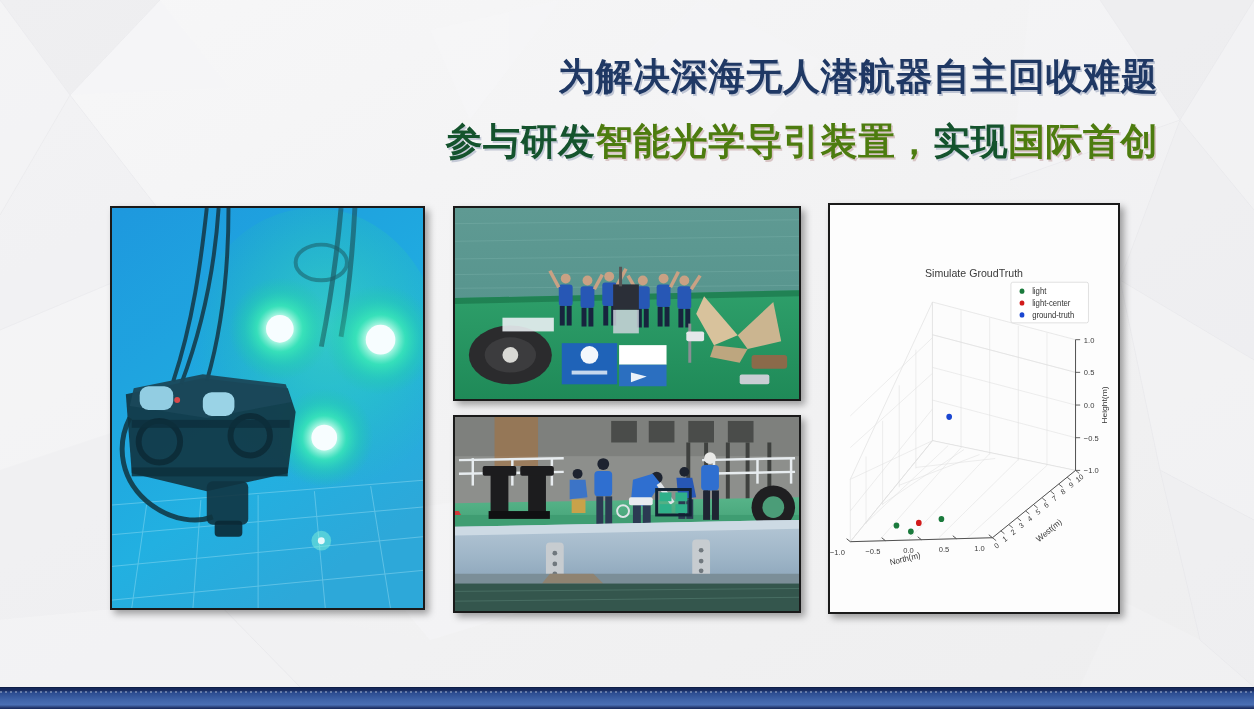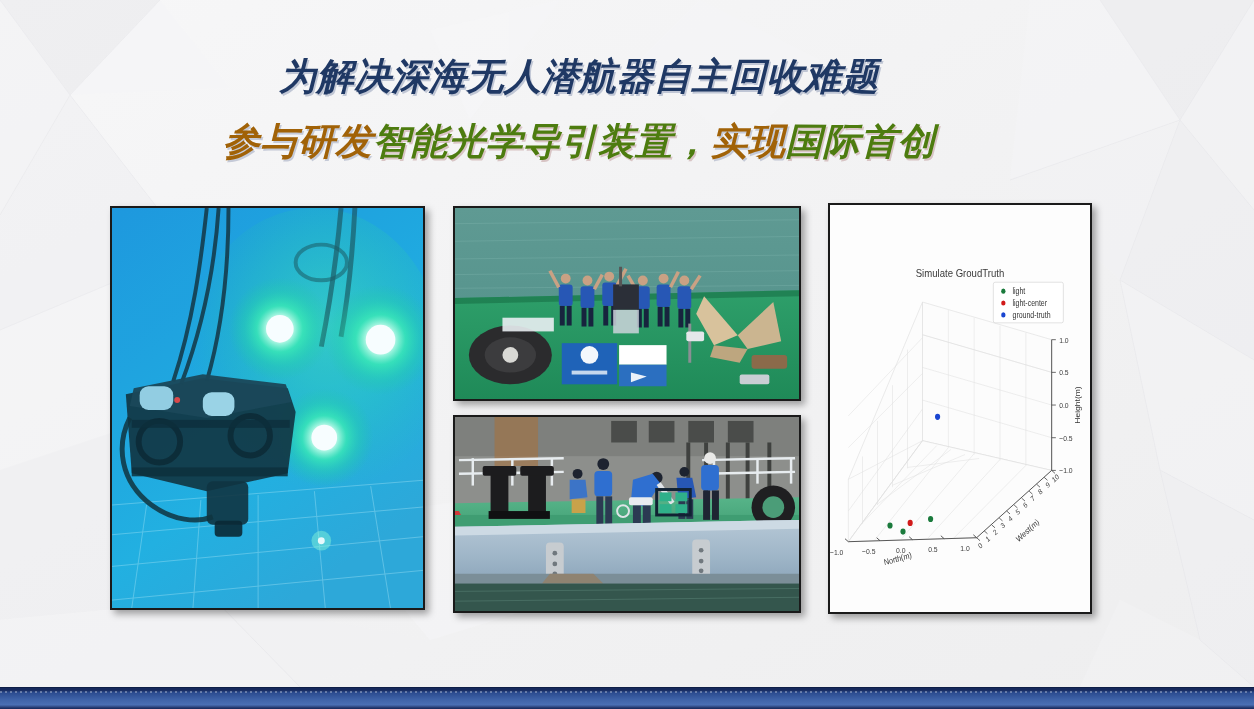--- a/index.html
+++ b/index.html
@@ -19,56 +19,55 @@
     width: 1254px; height: 709px;
     z-index: 0;
   }
 
   
   .title-wrap {
     position: absolute;
     left: 0; top: 58px;
     width: 1158px;
     z-index: 5;
-    text-align: center;
-    font-style: italic;
+    text-align: right;
   }
   .title-line {
     font-family: "DejaVu Sans", "Liberation Sans", sans-serif;
     font-weight: bold;
     letter-spacing: 0.5px;
     white-space: nowrap;
     line-height: 1.0;
   }
   .title-line-1 {
     font-size: 37px;
     color: #1F3864;
     text-shadow: 1.5px 1.5px 0 rgba(150,160,185,.55);
     margin-bottom: 28px;
   }
   .title-line-2 {
     font-size: 37px;
     text-shadow: 1.5px 1.5px 0 rgba(150,160,185,.5);
   }
-  .t-blue { color: #a16207; }
+  .t-blue { color: #14532d; }
   .t-red  { color: #4d7c0f; text-shadow: 1.5px 1.5px 0 rgba(190,150,150,.5); }
 
   
   .panel {
     position: absolute;
     border: 2px solid #1a1a1a;
     background: #fff;
     box-shadow: 4px 4px 7px rgba(0,0,0,.35);
     overflow: hidden;
     z-index: 4;
   }
   #photo-rov   { left: 110px; top: 206px; width: 315px; height: 404px; }
   #photo-deck  { left: 453px; top: 206px; width: 348px; height: 195px; }
   #photo-work  { left: 453px; top: 415px; width: 348px; height: 198px; }
-  #chart-panel { left: 828px; top: 203px; width: 264px; height: 411px;
+  #chart-panel { left: 828px; top: 203px; width: 292px; height: 411px;
                  background:#fde047; }
 
   .photo-canvas { display:block; width:100%; height:100%; }
 
   
   #chart-svg { display:block; width:100%; height:100%; }
 
   
   #bottom-bar {
     position: absolute;

